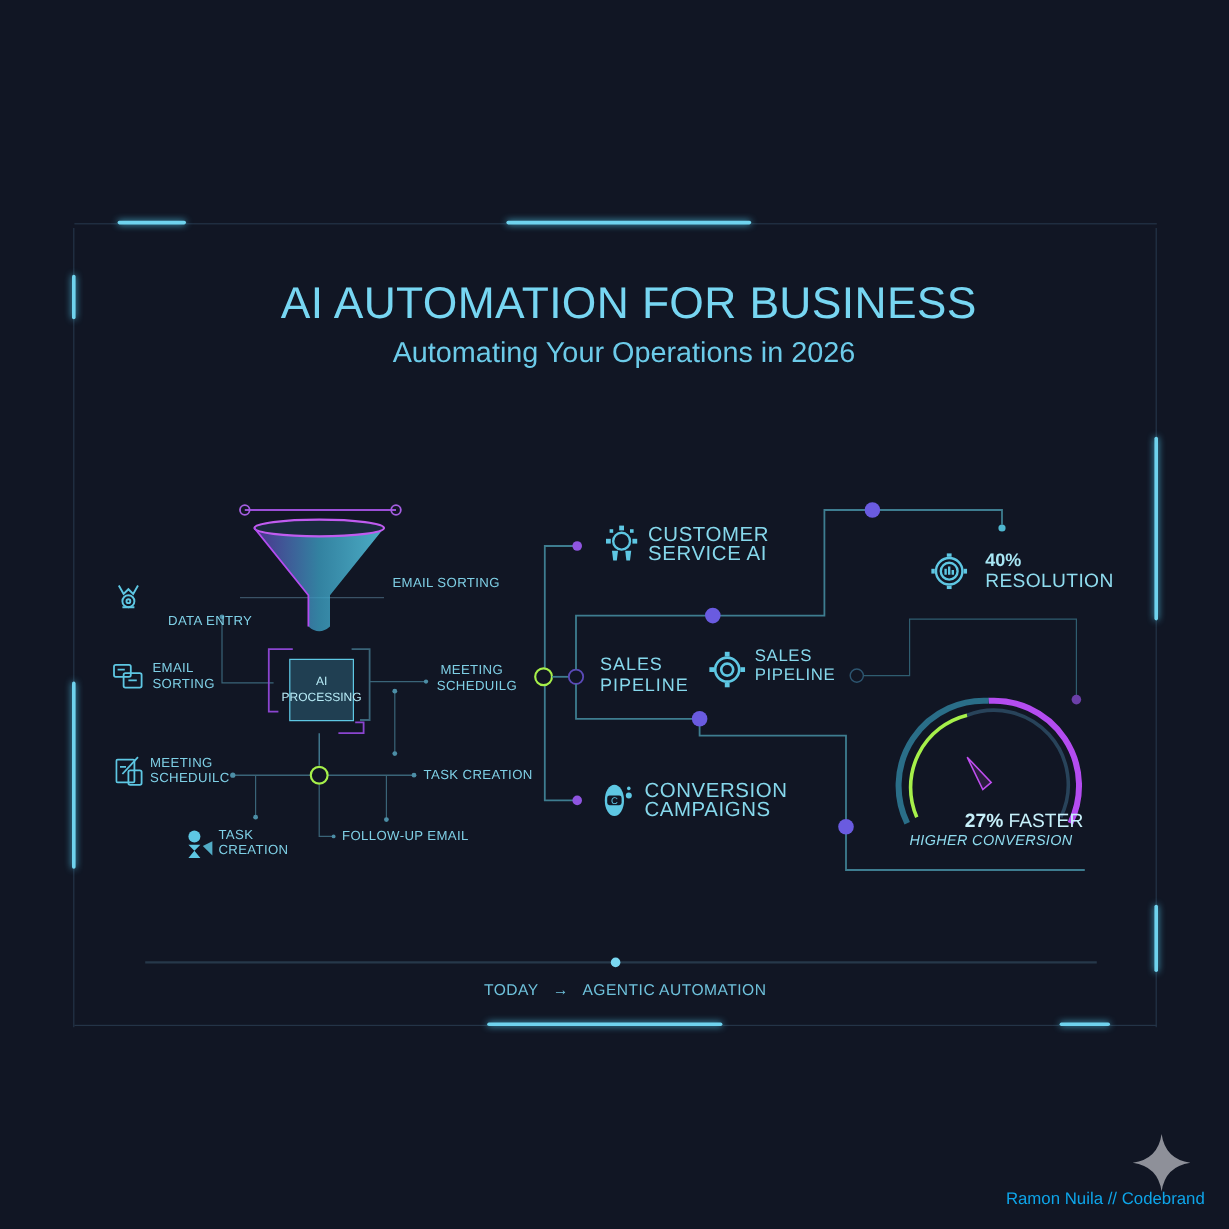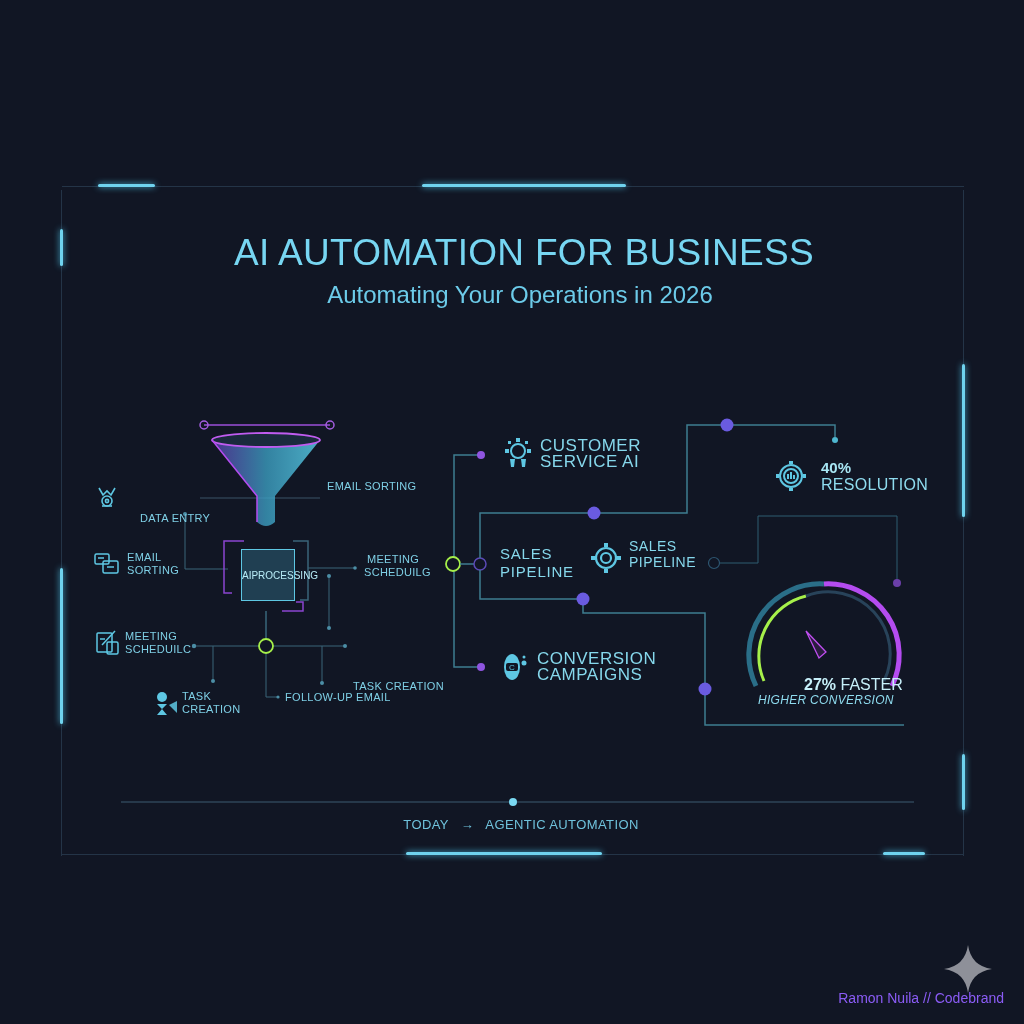--- a/index.html
+++ b/index.html
@@ -14,24 +14,24 @@
   .subtitle { position:absolute; left:0; width:1040px; text-align:center; top:281px; font-size:24px; color:#6ccbe9; }
   .lbl { position:absolute; color:#7fd0e6; font-size:11px; letter-spacing:0.3px; line-height:13px; text-transform:uppercase; }
   .lbl-md { position:absolute; color:#86d8ec; font-size:17px; letter-spacing:0.5px; line-height:16px; }
   .lbl-lg { position:absolute; color:#86d8ec; font-size:15px; letter-spacing:0.8px; line-height:18px; }
   .icon { position:absolute; }
   svg.wires { position:absolute; left:0; top:0; }
   .ai-box {
     position:absolute; left:241px; top:549px; width:52px; height:50px;
     border:1.5px solid #5ec7e3; background:rgba(60,140,170,0.35);
     color:#b8ecf7; font-size:10px; text-align:center; line-height:13px;
-    display:flex; align-items:center; justify-content:flex-start; 
+    display:flex; align-items:center; justify-content:center; flex-direction:column;
   }
   .timeline-label { position:absolute; top:817px; left:0; width:1042px; text-align:center; font-size:13px; color:#6fc2dc; letter-spacing:0.4px; }
-  .credit { position:absolute; right:20px; bottom:18px; font-size:14px; color:#8b5cf6; }
+  .credit { position:absolute; right:20px; bottom:18px; font-size:14px; color:#0ea5e9; }
   .gauge-text1 { position:absolute; left:776px; top:676px; font-size:16px; color:#c7f0fa;margin-left:28px; }
   .gauge-text2 { position:absolute; left:758px; top:693px; font-size:12px; color:#8fdcef; letter-spacing:0.3px;font-style:italic; }
   .stat-big { position:absolute; left:821px; top:459px; font-size:15px; font-weight:bold; color:#a8e6f4; }
   .stat-sub { position:absolute; left:821px; top:476px; font-size:16px; color:#8fdcef; letter-spacing:0.3px; }
 </style>
 </head>
 <body>
 
 <div>
   <div class="frame-line" style="left:62px;top:186px;width:902px;height:1px;"></div>
@@ -188,21 +188,21 @@
 <div class="lbl" style="left:182px;top:690px;">
   <div>TASK</div>
   <div>CREATION</div>
 </div>
 
 <div class="lbl" style="left:327px;top:480px;">EMAIL SORTING</div>
 <div class="lbl" style="left:364px;top:553px;text-align:left;">
   <div style="padding-left:3px;">MEETING</div>
   <div>SCHEDUILG</div>
 </div>
-<div class="lbl" style="left:353px;top:640px;margin-top:40px;">TASK CREATION</div>
+<div class="lbl" style="left:353px;top:640px;">TASK CREATION</div>
 <div class="lbl" style="left:285px;top:691px;">FOLLOW-UP EMAIL</div>
 
 <svg class="icon" style="left:504px;top:437px;" width="28" height="32" viewBox="0 0 28 32">
   <g fill="none" stroke="#5ec7e3" stroke-width="2">
       <circle cx="14" cy="14" r="7"></circle>
     </g>
   <g fill="#5ec7e3">
       <rect x="12" y="1" width="4" height="4"></rect>
       <rect x="1" y="12" width="4" height="4"></rect>
       <rect x="23" y="12" width="4" height="4"></rect>

